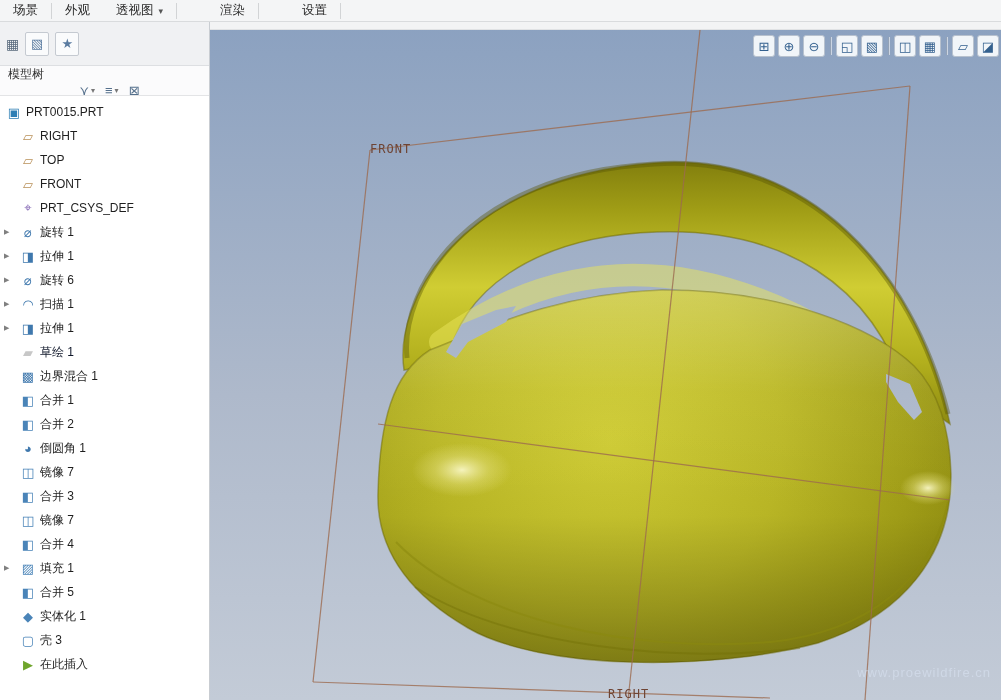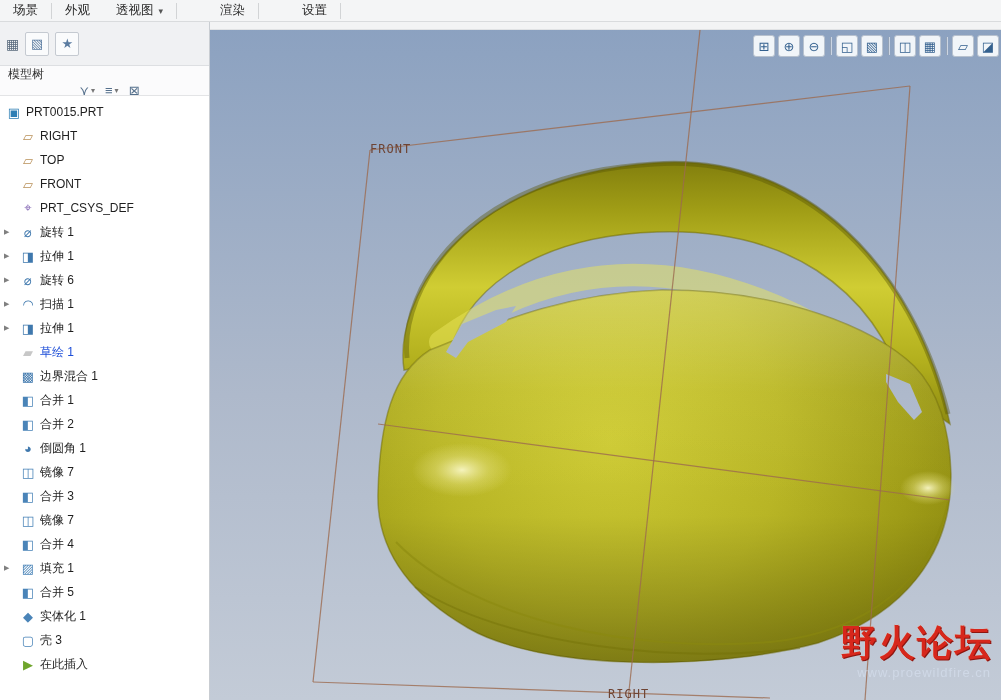--- a/index.html
+++ b/index.html
@@ -36,21 +36,21 @@
               padding-left:4px; white-space:nowrap; }
   .tree-row .arrow { width:15px; font-size:7px; color:#808080; text-align:left; flex:0 0 15px; visibility:hidden; }
   .tree-row.has-arrow .arrow { visibility:visible; }
   .tree-row.root { padding-left:5px; }
   .ticon { width:18px; font-size:13px; text-align:center; flex:0 0 18px; margin-right:3px; }
   .ic-part{color:#2e7fb5} .ic-datum-plane{color:#b9915a} .ic-csys{color:#8a6fb8}
   .ic-revolve,.ic-extrude,.ic-sweep,.ic-boundary-blend,.ic-round{color:#3f78ad}
   .ic-sketch{color:#9a9a9a}
   .ic-merge,.ic-mirror,.ic-fill,.ic-solidify,.ic-shell{color:#4a84b8}
   .ic-insert-here{color:#6fa52c}
-  .tree-row.dim .tlabel{color:#1d4ed8} .tree-row.dim .ticon{opacity:.55}
+  .tree-row.dim .tlabel{color:#0f172a} .tree-row.dim .ticon{opacity:.55}
 
   
   .viewport { flex:1; position:relative; overflow:hidden;
               background:linear-gradient(180deg,#8ba1c0 0%,#aeb9cb 55%,#c3cbd7 100%); }
   .vp-topstrip { position:absolute; top:0; left:0; right:0; height:8px; background:#f2f3f4;
                  border-bottom:1px solid #e0e2e4; z-index:5; }
   .model-svg { position:absolute; inset:0; width:100%; height:100%; }
 
   .gfx-toolbar { position:absolute; top:13px; right:2px; display:flex; align-items:center; gap:3px; z-index:6; }
   .gicon { width:22px; height:22px; background:rgba(249,251,253,.93); border:1px solid #b7c1ce;
@@ -322,19 +322,16 @@
           <span class="gicon">◱</span>
           <span class="gicon">▧</span>
           <span class="gsep"></span>
           <span class="gicon">◫</span>
           <span class="gicon">▦</span>
           <span class="gsep"></span>
           <span class="gicon">▱</span>
           <span class="gicon">◪</span>
         </div>
 
-      <div class="watermark">
-        <span class="wm-title">野火论坛</span>
-      </div>
       <div class="wm-url">www.proewildfire.cn</div>
     </div>
   </div>
 </div>
 
 </body></html>

